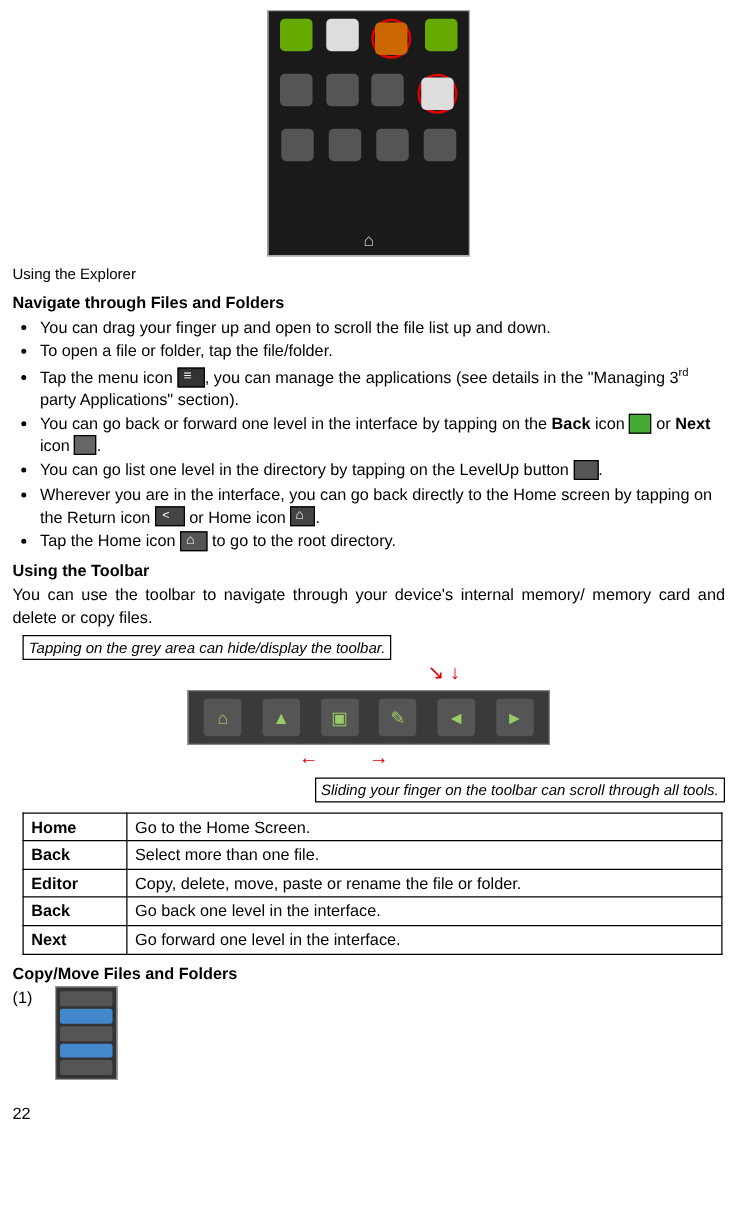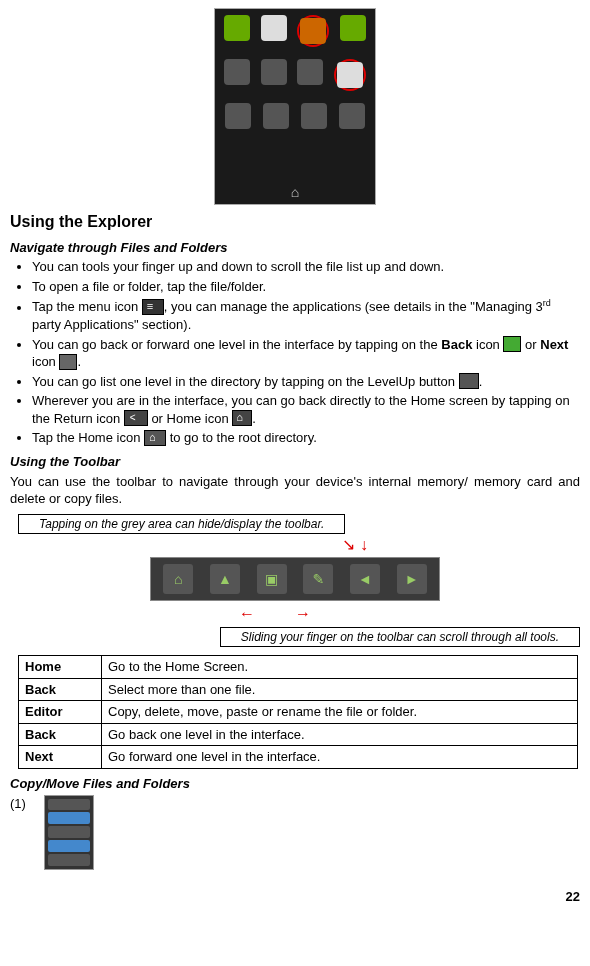--- a/index.html
+++ b/index.html
@@ -31,26 +31,25 @@
     display:flex;align-items:center;justify-content:center;
   }
   .app-tile.green{background:#6a0;}
   .app-tile.orange{background:#c60;}
   .app-tile.white{background:#ddd;}
   .circled{border:2px solid #d00;border-radius:50%;padding:1px;}
   .phone-home{
     position:absolute;bottom:2px;left:0;right:0;text-align:center;color:#ccc;font-size:14px;
   }
   h2.section {
-    font-size: 16px;
-    font-weight: bold;
+    font-size: 12px;
+    font-weight: normal;
     margin: 6px 0 4px 0;
   }
   .subhead {
-    font-style: italic;
     font-weight: bold;
     margin: 6px 0 2px 0;
   }
   ul.bullets {
     list-style: disc;
     margin: 0 0 4px 0;
     padding-left: 22px;
   }
   ul.bullets li {
     margin: 2px 0;
@@ -74,21 +73,21 @@
   .inline-icon.return-btn{background:#444;width:22px;height:14px;}
   .inline-icon.return-btn::before{content:"<";color:#fff;font-size:10px;position:absolute;left:5px;top:0;}
   .inline-icon.home-btn{background:#444;width:18px;height:14px;}
   .inline-icon.home-btn::before{content:"⌂";color:#fff;font-size:11px;position:absolute;left:3px;top:-1px;}
   .inline-icon.home-icon2{background:#555;width:20px;height:14px;}
   .inline-icon.home-icon2::before{content:"⌂";color:#fff;font-size:11px;position:absolute;left:4px;top:-1px;}
 
   .callout-box{
     border:1px solid #000;
     display:inline-block;
-    padding:1px 20px;
+    padding:1px 4px;
     font-style:italic;
     font-size:12px;
     margin:2px 0 0 8px;
   }
   .toolbar-figure{
     text-align:center;
     margin:2px 0 2px 0;
     position:relative;
   }
   .toolbar-img{
@@ -125,21 +124,21 @@
   }
   .copy-step .num{width:28px;}
   .side-thumb{
     width:50px;height:75px;background:#333;border:1px solid #999;
     margin-left:6px;flex-shrink:0;
     display:grid;grid-template-rows:repeat(5,1fr);gap:2px;padding:3px;box-sizing:border-box;
   }
   .side-thumb div{background:#555;border-radius:2px;}
   .side-thumb div.sel{background:#48c;}
   .page-num{
-    text-align:right;font-size:13px;margin-top:18px;font-weight:bold;
+    text-align:left;font-size:13px;margin-top:18px;
   }
   sup{font-size:9px;text-align:center;}
 </style>
 </head>
 <body>
 
 
 
 
 <div class="screenshot-top">
@@ -166,21 +165,21 @@
     <div class="app-tile"></div>
   </div>
   <div class="phone-home">⌂</div>
 </div>
 
 <h2 class="section">Using the Explorer</h2>
 
 <div class="subhead">Navigate through Files and Folders</div>
 
 <ul class="bullets">
-  <li><span>You can tools your finger up and down to scroll the file list up and down.</span></li>
+  <li><span>You can drag your finger up and open to scroll the file list up and down.</span></li>
   <li><span>To open a file or folder, tap the file/folder.</span></li>
   <li>
     <span>Tap the menu icon </span>
     <span class="inline-icon menu"></span><span>, you can manage the applications (see details in the "Managing 3</span><sup>rd</sup><span> party Applications" section).</span>
   </li>
   <li>
     <span>You can go back or forward one level in the interface by tapping on the </span><b>Back</b><span> icon </span>
     <span class="inline-icon back-green"></span><span> or </span><b>Next</b><span> icon </span><span class="inline-icon next-grey"></span><span>.</span>
   </li>
   <li>

